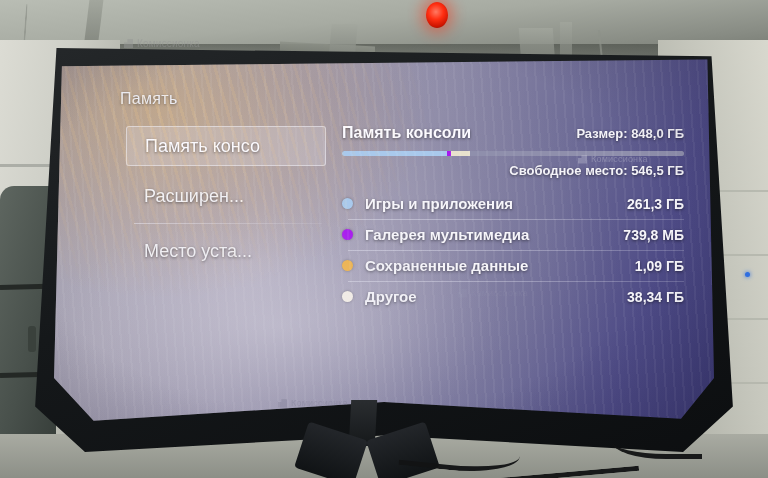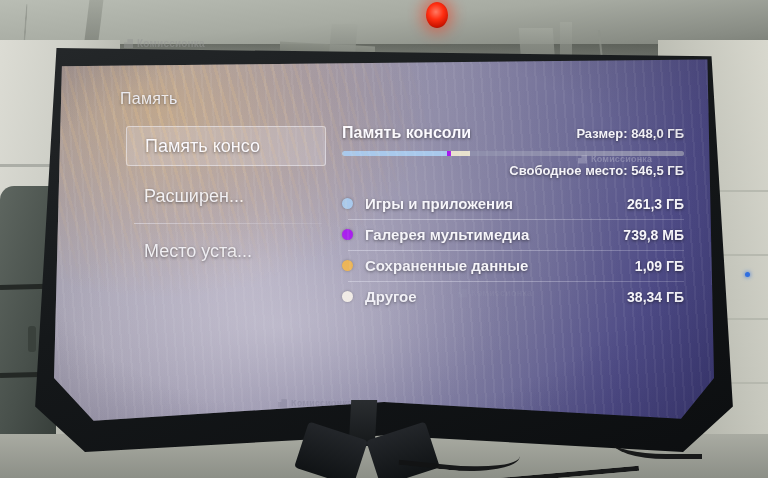--- a/index.html
+++ b/index.html
@@ -125,21 +125,21 @@
      background:linear-gradient(90deg,rgba(226,226,240,.50),rgba(226,226,240,.22));}
   .dot{width:11px;height:11px;border-radius:50%;flex:none;margin-right:12px;
      box-shadow:0 0 3px rgba(0,0,0,.3);}
   .row-label{font-size:15px;font-weight:700;color:#f6f5fa;
      text-shadow:0 1px 3px rgba(0,0,0,.5);}
   .row-val{margin-left:auto;font-size:14px;font-weight:700;color:#f6f5fa;
      text-shadow:0 1px 3px rgba(0,0,0,.5);}
 
   
   .wm{position:absolute;display:flex;align-items:center;gap:4px;
-     font-size:9px;font-weight:700;letter-spacing:.2px;white-space:nowrap;
+     font-size:9px;font-weight:400;letter-spacing:.2px;white-space:nowrap;
      pointer-events:none;}
   .wm .wm-mark{display:inline-block;width:9px;height:9px;flex:none;
      background:currentColor;
      clip-path:polygon(0 38%,38% 38%,38% 0,100% 0,100% 100%,0 100%);
      opacity:.95;}
   .wm-screen-a{left:224px;top:340px;color:rgba(130,128,152,.55);}
   .wm-screen-b{left:524px;top:96px;color:rgba(196,196,214,.38);}
   .wm-screen-c{left:404px;top:230px;color:rgba(150,148,176,.22);}
   .wm-bezel{left:96px;top:-6px;color:rgba(150,152,150,.55);font-size:10px;}
 

